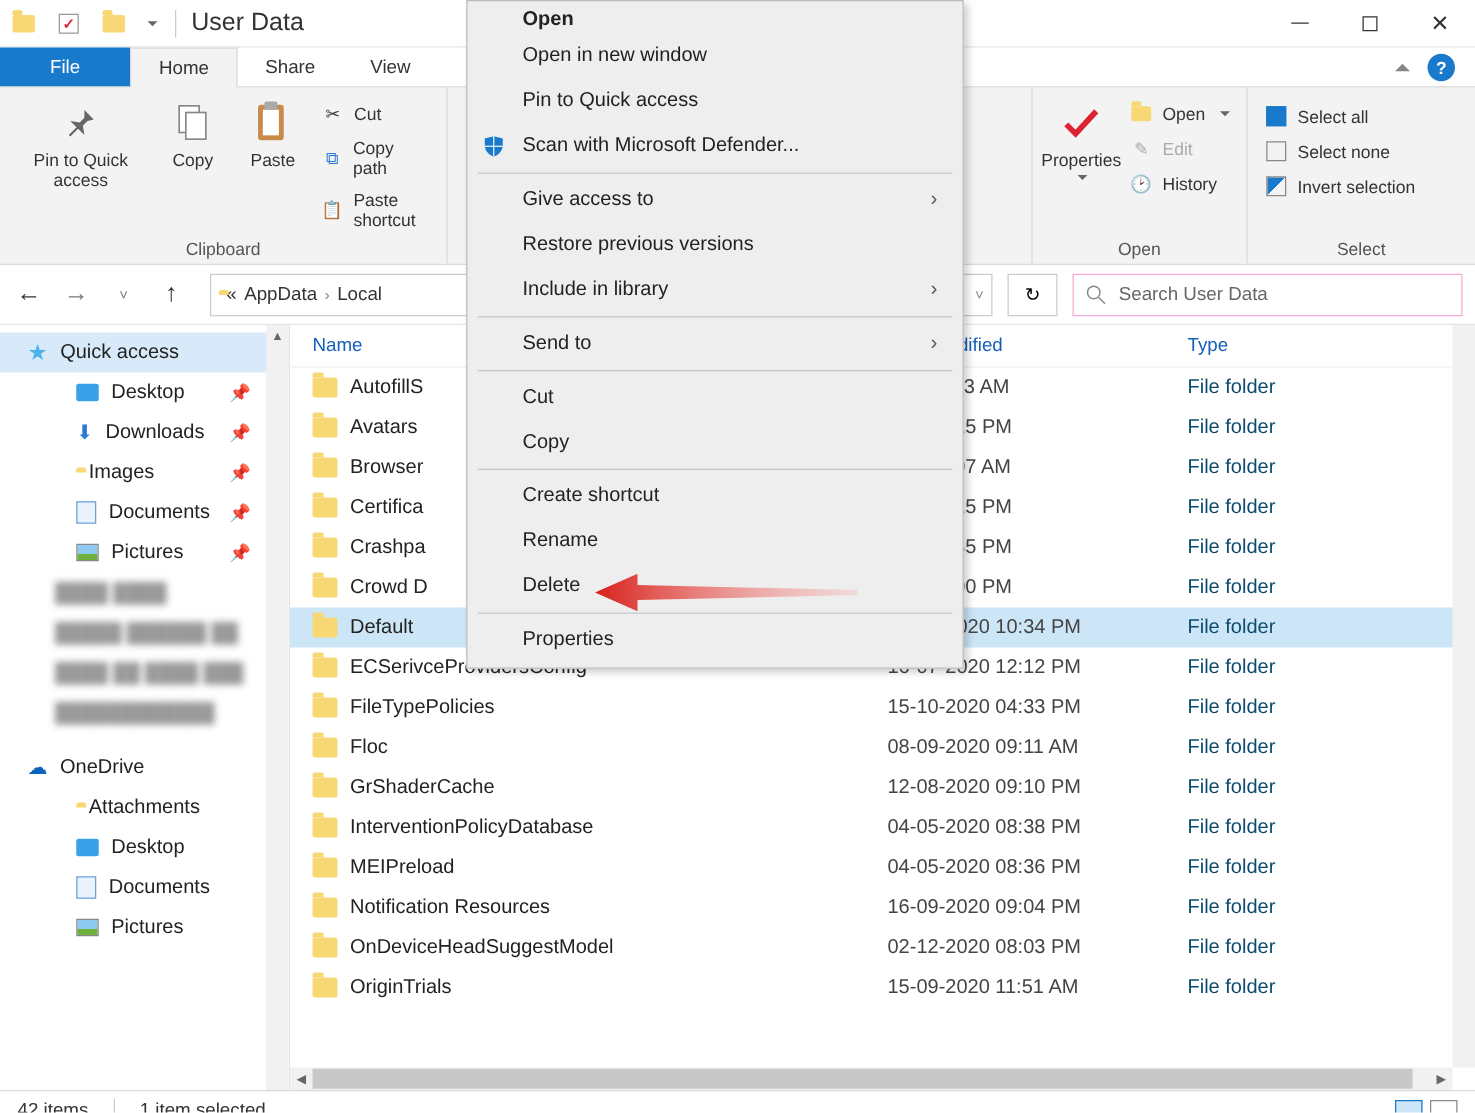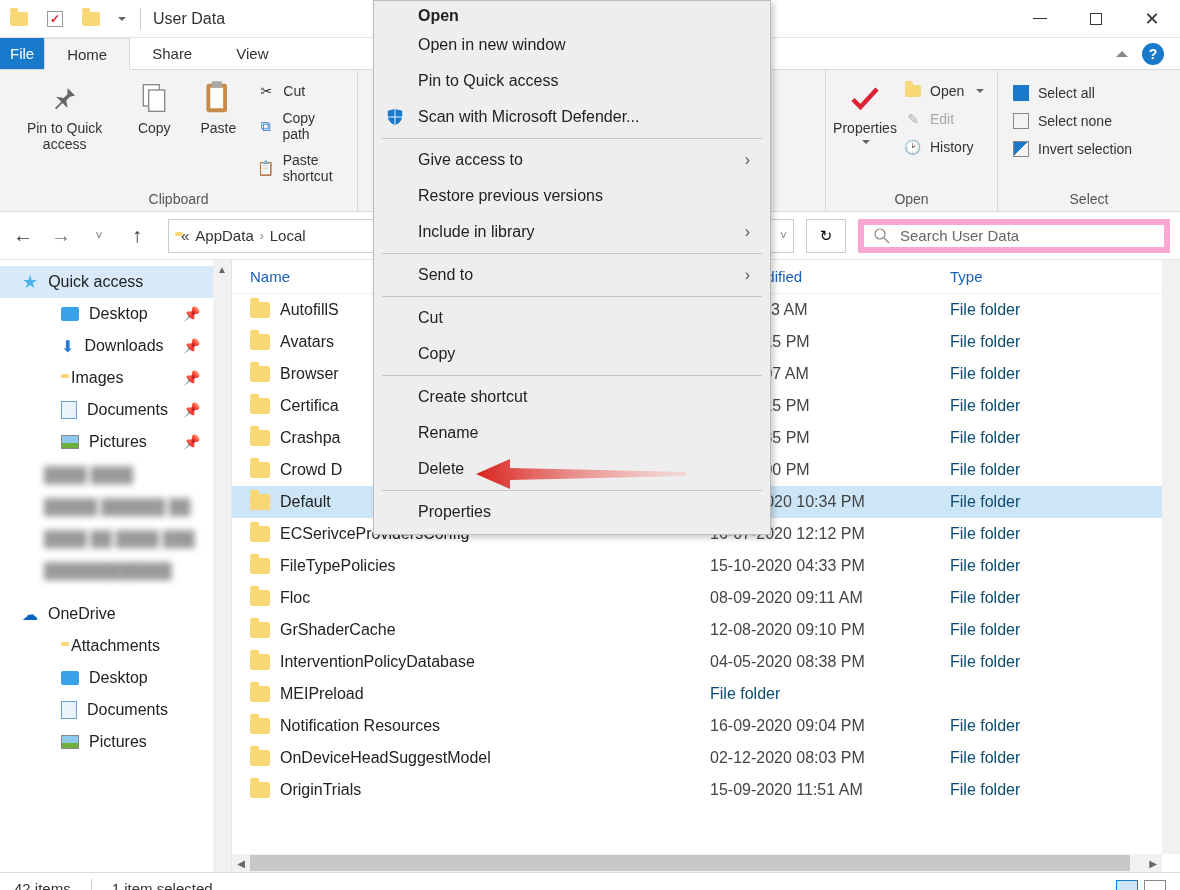--- a/index.html
+++ b/index.html
@@ -8,31 +8,31 @@
   
   .titlebar { height: 38px; display: flex; align-items: center; border-bottom: 1px solid #e5e5e5; }
   .titlebar .qat { display: flex; align-items: center; gap: 14px; padding: 0 8px; }
   .qat-icon { width: 22px; height: 22px; display: flex; align-items: center; justify-content: center; color: #555; }
   .folder-mini { width:18px; height:14px; background:#f8d775; border-radius:2px; position:relative; }
   .folder-mini:before { content:""; position:absolute; top:-4px; left:0; width:8px; height:4px; background:#f8d775; border-radius:2px 2px 0 0; }
   .check-box { width:16px; height:16px; border:1px solid #999; display:flex; align-items:center; justify-content:center; }
   .check-box:after { content:"✓"; color:#d23; font-size:12px; font-weight:bold;}
   .dd { width:0;height:0;border-left:4px solid transparent;border-right:4px solid transparent;border-top:4px solid #666; margin-left:2px;}
   .titlebar .divider { width:1px; height:22px; background:#ccc; margin:0 6px; }
-  .titlebar .title-text { margin-left: 6px; font-size: 16px; color: #333; }
+  .titlebar .title-text { margin-left: 6px; font-size: 20px; color: #333; }
   .winbtns { margin-left:auto; display:flex; }
   .winbtn { width:56px; height:38px; display:flex; align-items:center; justify-content:center; font-size:16px; color:#333;}
   .minline { width:14px; height:1px; background:#333;}
   .maxbox { width:12px; height:12px; border:1px solid #333;}
   .closex { font-size:18px; font-weight:300;}
 
   
   .tabs { height: 32px; display:flex; align-items:stretch; border-bottom:1px solid #dadada; position:relative;}
   .tab { padding: 0 22px; display:flex; align-items:center; font-size:15px; color:#333; }
-  .tab.file { background:#1979ca; color:#fff; padding:0 10px; }
+  .tab.file { background:#1979ca; color:#fff; padding:0 40px; }
   .tab.active { background:#f3f3f3; border:1px solid #dadada; border-bottom:1px solid #f3f3f3; margin-bottom:-1px; }
   .tabs .collapse { margin-left:auto; display:flex; align-items:center; gap:14px; padding-right:16px;}
   .chev-up { width:0;height:0;border-left:6px solid transparent;border-right:6px solid transparent;border-bottom:6px solid #888;}
   .help-circle { width:22px;height:22px;border-radius:50%;background:#1979ca;color:#fff;display:flex;align-items:center;justify-content:center;font-size:14px;font-weight:bold;}
 
   
   .ribbon { height: 142px; background:#f3f3f3; border-bottom:1px solid #dadada; display:flex; }
   .group { border-right:1px solid #dadada; padding: 6px 10px 2px; display:flex; flex-direction:column; }
   .group-body { flex:1; display:flex; align-items:flex-start; gap: 6px; }
   .group-label { text-align:center; font-size:14px; color:#555; padding:2px 0;}
@@ -51,21 +51,21 @@
   .boxfill { background:#1979ca; border-color:#1979ca;}
 
   
   .navrow { height:48px; display:flex; align-items:center; padding: 0 10px; gap: 12px; border-bottom:1px solid #e5e5e5;}
   .navbtn { width:26px; text-align:center; font-size:20px; color:#777; }
   .navbtn.enabled { color:#333; }
   .addressbar { flex:1; height:34px; border:1px solid #ccc; display:flex; align-items:center; padding:0 6px; gap:6px; font-size:15px; color:#333; margin-left:6px;}
   .addressbar .seg { display:flex; align-items:center; gap:6px;}
   .addressbar .caret { color:#888; font-size:12px;}
   .refreshbox { width:40px;height:34px;border:1px solid #ccc; display:flex;align-items:center;justify-content:center;}
-  .searchbox { width:312px; height:34px; border:6px solid #f9a8d4; display:flex; align-items:center; padding:0 10px; gap:10px; color:#666;}
+  .searchbox { width:312px; height:34px; border:1px solid #f9a8d4; display:flex; align-items:center; padding:0 10px; gap:10px; color:#666;}
   .mag { width:16px;height:16px;}
 
   
   .main { display:flex; height: 612px; }
   .sidebar { width:232px; border-right:1px solid #e5e5e5; position:relative; overflow:hidden;}
   .sidebar-scroll { position:absolute; right:0; top:0; width:18px; height:100%; background:#f1f1f1; display:flex; flex-direction:column; align-items:center;}
   .sidebar-scroll .up, .sidebar-scroll .down { height:18px; display:flex;align-items:center;justify-content:center;font-size:10px;color:#666;}
   .sb-item { display:flex; align-items:center; gap:10px; padding:4px 8px 4px 22px; font-size:16px; color:#222; height:32px;}
   .sb-item .pinicon { margin-left:auto; color:#888; font-size:14px; padding-right:22px;}
   .sb-indent { padding-left:61px;}
@@ -463,20 +463,21 @@
             <span>InterventionPolicyDatabase</span>
           </div>
           <div class="c-date">04-05-2020 08:38 PM</div>
           <div class="c-type">File folder</div>
         </div>
         <div class="row">
           <div class="c-name">
             <span class="folder-ic"></span>
             <span>MEIPreload</span>
           </div>
+          <div class="c-date">04-05-2020 08:36 PM</div>
           <div class="c-type">File folder</div>
         </div>
         <div class="row">
           <div class="c-name">
             <span class="folder-ic"></span>
             <span>Notification Resources</span>
           </div>
           <div class="c-date">16-09-2020 09:04 PM</div>
           <div class="c-type">File folder</div>
         </div>

